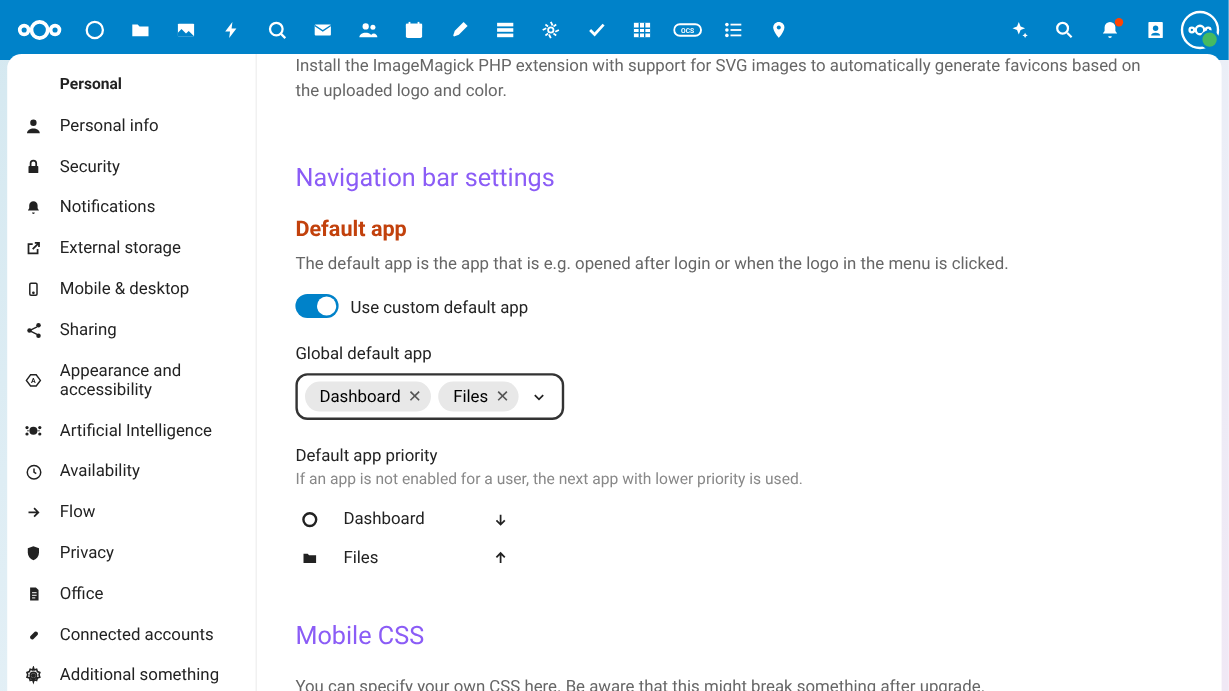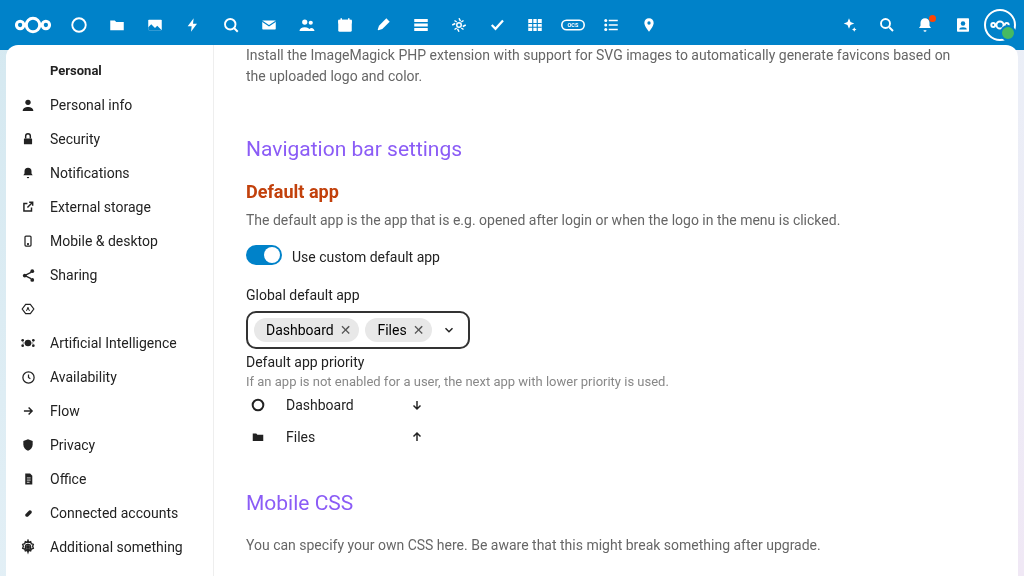--- a/index.html
+++ b/index.html
@@ -25,22 +25,22 @@
 .h3{font-size:18px;font-weight:700;color:#c2410c;margin-bottom:8px}
 .desc{font-size:14px;color:#666;line-height:1.5}
 .toggle-row{display:flex;align-items:flex-end;gap:10px;margin-top:14px}
 .toggle{width:36px;height:20px;background:#0082c9;border-radius:10px;position:relative;cursor:pointer}
 .toggle::after{content:"";position:absolute;width:16px;height:16px;background:#fff;border-radius:50%;top:2px;right:2px}
 .sub-label{font-size:14px;font-weight:400;color:#222;margin-top:22px;margin-bottom:8px}
 .multiselect{border:2px solid #333;border-radius:10px;padding:5px 36px 5px 6px;display:inline-flex;gap:6px;align-items:center;min-width:180px;position:relative;cursor:pointer}
 .chip{background:#e8e8e8;border-radius:14px;padding:4px 8px 4px 12px;font-size:14px;display:flex;align-items:center;gap:6px}
 .chip-x{font-size:14px;color:#555;cursor:pointer}
 .ms-arrow{position:absolute;right:12px;top:50%;transform:translateY(-50%)}
-.priority-caption{font-size:14px;color:#222;margin-top:5px}
-.priority-desc{font-size:13px;color:#888;margin-top:4px;}
+.priority-caption{font-size:14px;color:#222;margin-top:22px}
+.priority-desc{font-size:13px;color:#888;margin-top:4px;margin-bottom:10px}
 .prio-row{display:flex;align-items:center;gap:18px;padding:8px 2px;width:180px}
 .prio-icon{width:20px;display:flex;justify-content:center}
 .prio-label{flex:1;font-size:14px;color:#222}
 .prio-arrow{cursor:pointer;color:#222}
 svg{display:block}
 .notif-dot{position:absolute;top:7px;right:6px;width:7px;height:7px;background:#ff4402;border-radius:50%}
 </style>
 </head>
 <body>
 
@@ -246,20 +246,21 @@
         </span>
         <span>Sharing</span>
       </div>
     <div class="side-item">
         <span class="side-icon">
           <svg width="16" height="14" viewBox="0 0 24 24" fill="#222">
             <path d="M2 12l6-8h8l6 8-6 8H8z" fill="none" stroke="#222" stroke-width="2"></path>
             <text x="12" y="16" text-anchor="middle" font-size="10" font-weight="bold">A</text>
           </svg>
         </span>
+        <span>Appearance and accessibility</span>
       </div>
     <div class="side-item">
         <span class="side-icon">
           <svg width="16" height="16" viewBox="0 0 24 24" fill="#222">
             <circle cx="12" cy="12" r="5"></circle>
             <circle cx="4" cy="8" r="2"></circle>
             <circle cx="20" cy="8" r="2"></circle>
             <circle cx="4" cy="16" r="2"></circle>
             <circle cx="20" cy="16" r="2"></circle>
             <path d="M7 12h-3M17 12h3" stroke="#222"></path>

